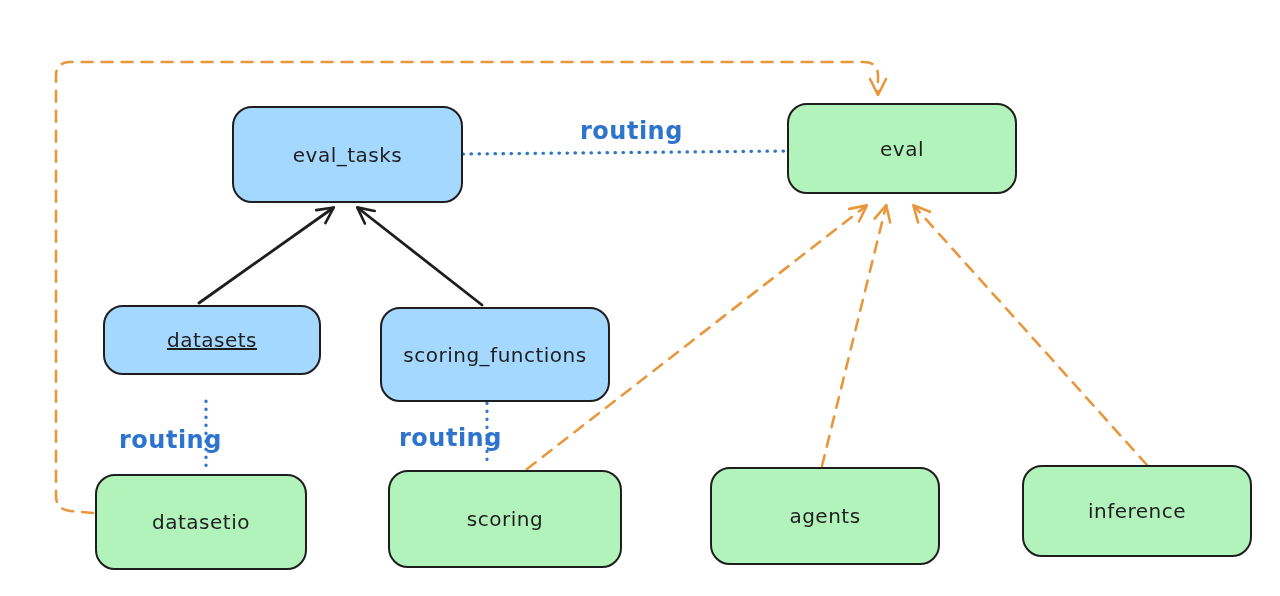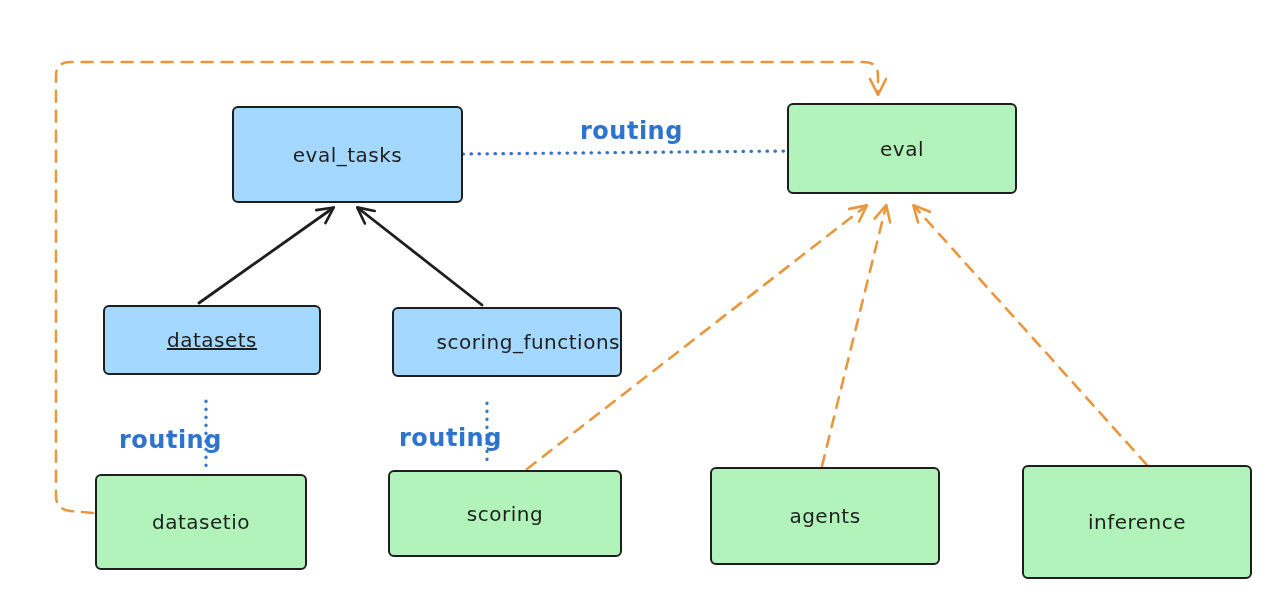--- a/index.html
+++ b/index.html
@@ -22,21 +22,21 @@
     width: 1280px;
     height: 596px;
   }
   .node {
     position: absolute;
     display: flex;
     align-items: center;
     justify-content: center;
     box-sizing: border-box;
     border: 2.6px solid #1e1e1e;
-    border-radius: 6px;
+    border-radius: 20px;
     font-size: 20px;
     color: #1e1e1e;
     letter-spacing: 0.5px;
     text-align: center;
   }
   .node.blue  { background: #a5d8ff; }
   .node.green { background: #b2f2bb; }
   .edge-label {
     position: absolute;
     color: #2e74cc;
@@ -80,37 +80,37 @@
   </div>
 
   <div class="node green" style="left:787px; top:103px; width:230px; height:91px;">
     <span>eval</span>
   </div>
 
   <div class="node blue" style="left:103px; top:305px; width:218px; height:70px;text-decoration:underline;">
     <span>datasets</span>
   </div>
 
-  <div class="node blue" style="left:392px; top:307px; width:230px; height:70px;justify-content:flex-end;">
+  <div class="node blue" style="left:380px; top:307px; width:230px; height:95px;">
     <span>scoring_functions</span>
   </div>
 
   <div class="node green" style="left:95px; top:474px; width:212px; height:96px;">
     <span>datasetio</span>
   </div>
 
-  <div class="node green" style="left:388px; top:470px; width:234px; height:87px;">
+  <div class="node green" style="left:388px; top:470px; width:234px; height:98px;">
     <span>scoring</span>
   </div>
 
   <div class="node green" style="left:710px; top:467px; width:230px; height:98px;">
     <span>agents</span>
   </div>
 
-  <div class="node green" style="left:1022px; top:465px; width:230px; height:114px;">
+  <div class="node green" style="left:1022px; top:465px; width:230px; height:92px;">
     <span>inference</span>
   </div>
 
   <span class="edge-label" style="left:580px; top:117px;">routing</span>
 
   <span class="edge-label" style="left:119px; top:426px;">routing</span>
 
   <span class="edge-label" style="left:399px; top:424px;">routing</span>
 
 </div>

